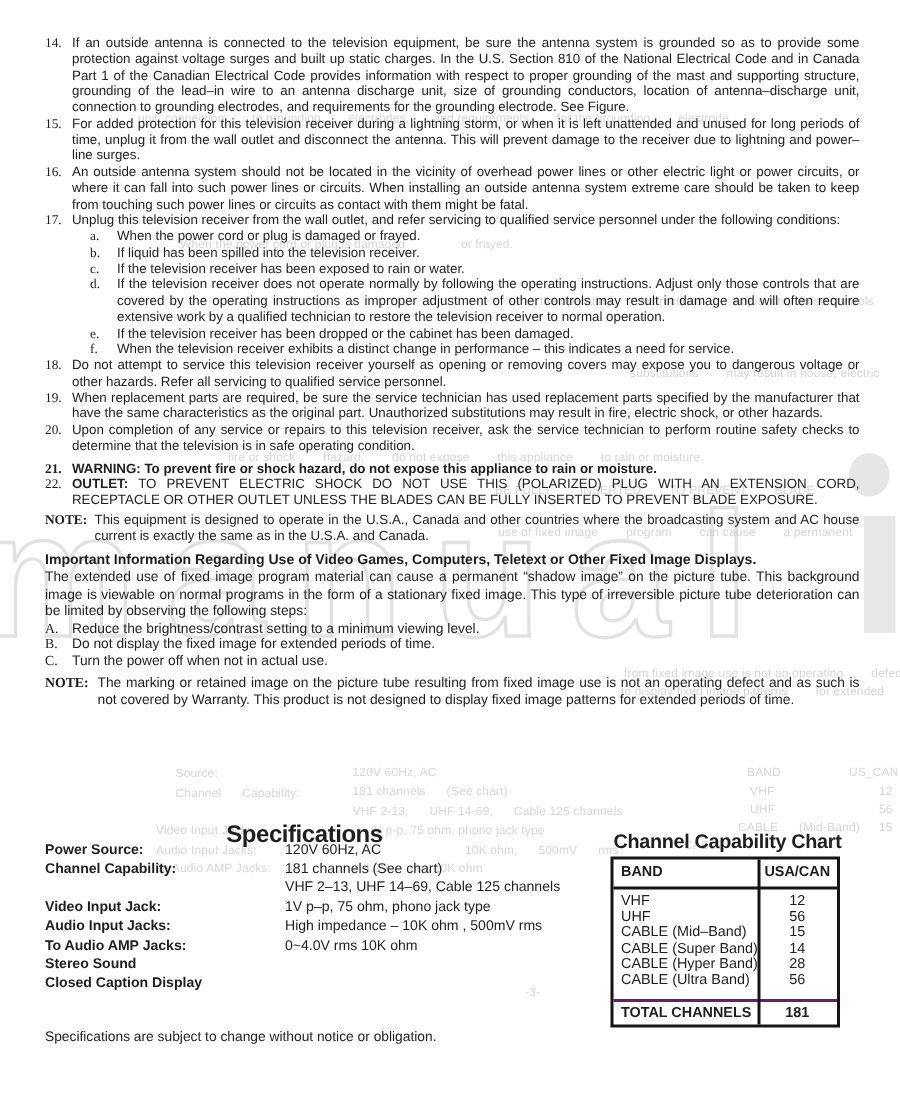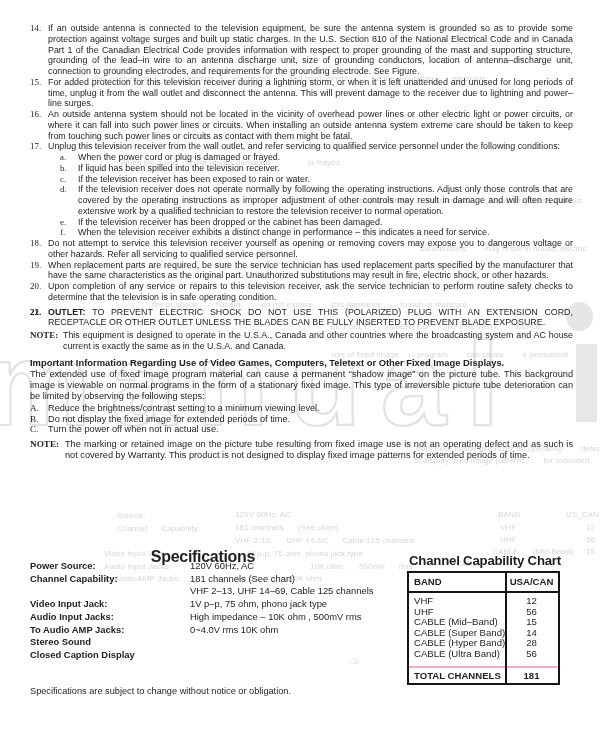--- a/index.html
+++ b/index.html
@@ -61,21 +61,21 @@
     font-weight:bold;font-size:13.2px;letter-spacing:-.2px;
   }
   .channel-table{
     position:absolute;left:407px;top:571px;width:153px;z-index:2;
     border:2px solid #151515;font-size:9.6px;background:transparent;box-sizing:border-box;
   }
   .ct-divider{position:absolute;left:96px;top:0;bottom:0;width:2px;background:#151515;}
   .ct-header{display:flex;font-weight:bold;border-bottom:2px solid #151515;line-height:18px;height:18px;}
   .ct-body{padding:3px 0 6px 0;}
   .ct-row{display:flex;line-height:10.6px;}
-  .ct-footer{display:flex;border-top:2px solid #f9a8d4;font-weight:bold;line-height:15px;height:15px;}
+  .ct-footer{display:flex;border-top:2px solid #701a75;font-weight:bold;line-height:15px;height:15px;}
   .ct-band{width:96px;padding-left:5px;box-sizing:border-box;white-space:nowrap;}
   .ct-val{flex:1;text-align:center;}
 </style>
 </head>
 <body>
 
 <div class="page">
 
   <div class="watermark">manual</div>
   <div class="wm-dot"></div>
@@ -152,21 +152,21 @@
         <div class="row">
           <span class="marker">18.</span><b class="lead"></b><span>Do not attempt to service this television receiver yourself as opening or removing covers may expose you to dangerous voltage or other hazards. Refer all servicing to qualified service personnel.</span>
         </div>
         <div class="row">
           <span class="marker">19.</span><b class="lead"></b><span>When replacement parts are required, be sure the service technician has used replacement parts specified by the manufacturer that have the same characteristics as the original part. Unauthorized substitutions may result in fire, electric shock, or other hazards.</span>
         </div>
         <div class="row">
           <span class="marker">20.</span><b class="lead"></b><span>Upon completion of any service or repairs to this television receiver, ask the service technician to perform routine safety checks to determine that the television is in safe operating condition.</span>
         </div>
         <div class="row bold gt4">
-          <span class="marker">21.</span><b class="lead"></b>
+          <span class="marker">21.</span><b class="lead"></b><span>WARNING: To prevent fire or shock hazard, do not expose this appliance to rain or moisture.</span>
         </div>
         <div class="row">
           <span class="marker">22.</span><b class="lead">OUTLET: </b><span>TO PREVENT ELECTRIC SHOCK DO NOT USE THIS (POLARIZED) PLUG WITH AN EXTENSION CORD, RECEPTACLE OR OTHER OUTLET UNLESS THE BLADES CAN BE FULLY INSERTED TO PREVENT BLADE EXPOSURE.</span>
         </div>
         <div class="row note gt2">
           <span class="marker">NOTE:</span><b class="lead"></b><span>This equipment is designed to operate in the U.S.A., Canada and other countries where the broadcasting system and AC house current is exactly the same as in the U.S.A. and Canada.</span>
         </div>
       </div>
 
     <div class="fi-heading">Important Information Regarding Use of Video Games, Computers, Teletext or Other Fixed Image Displays.</div>

